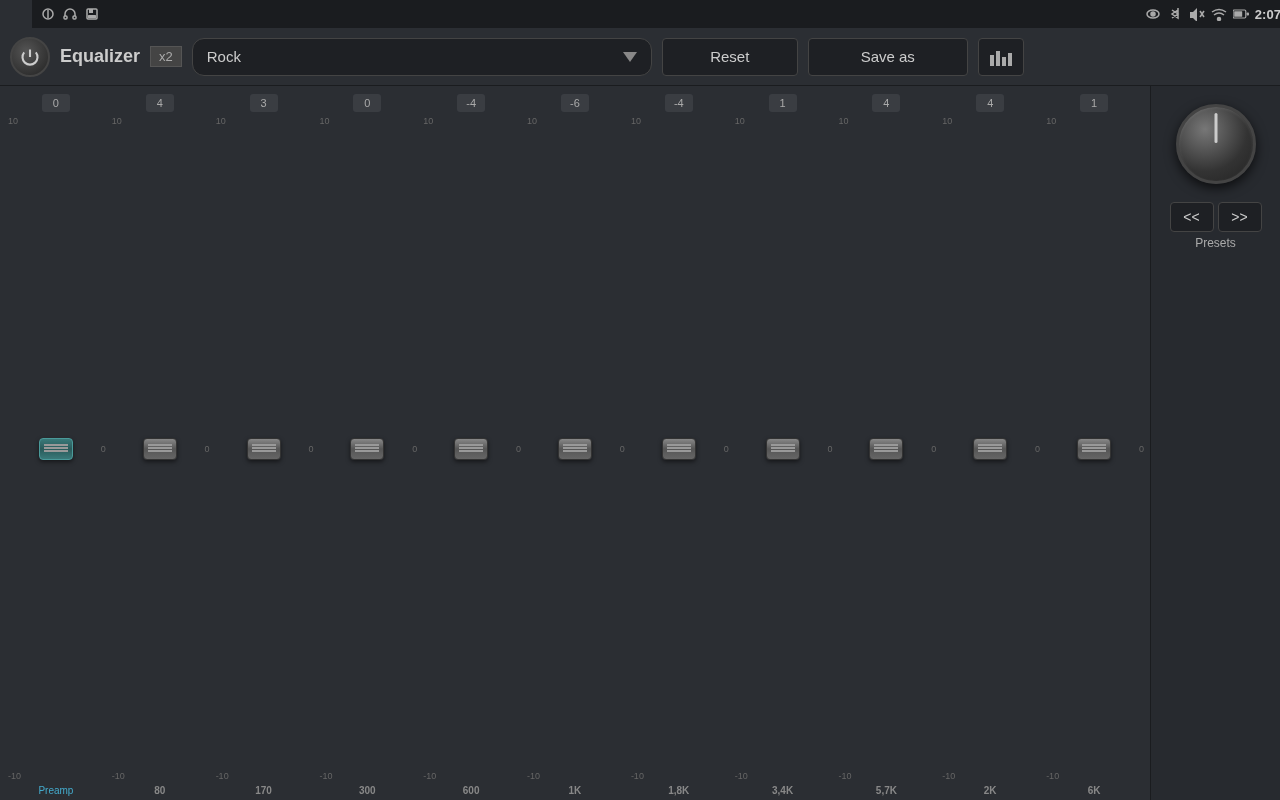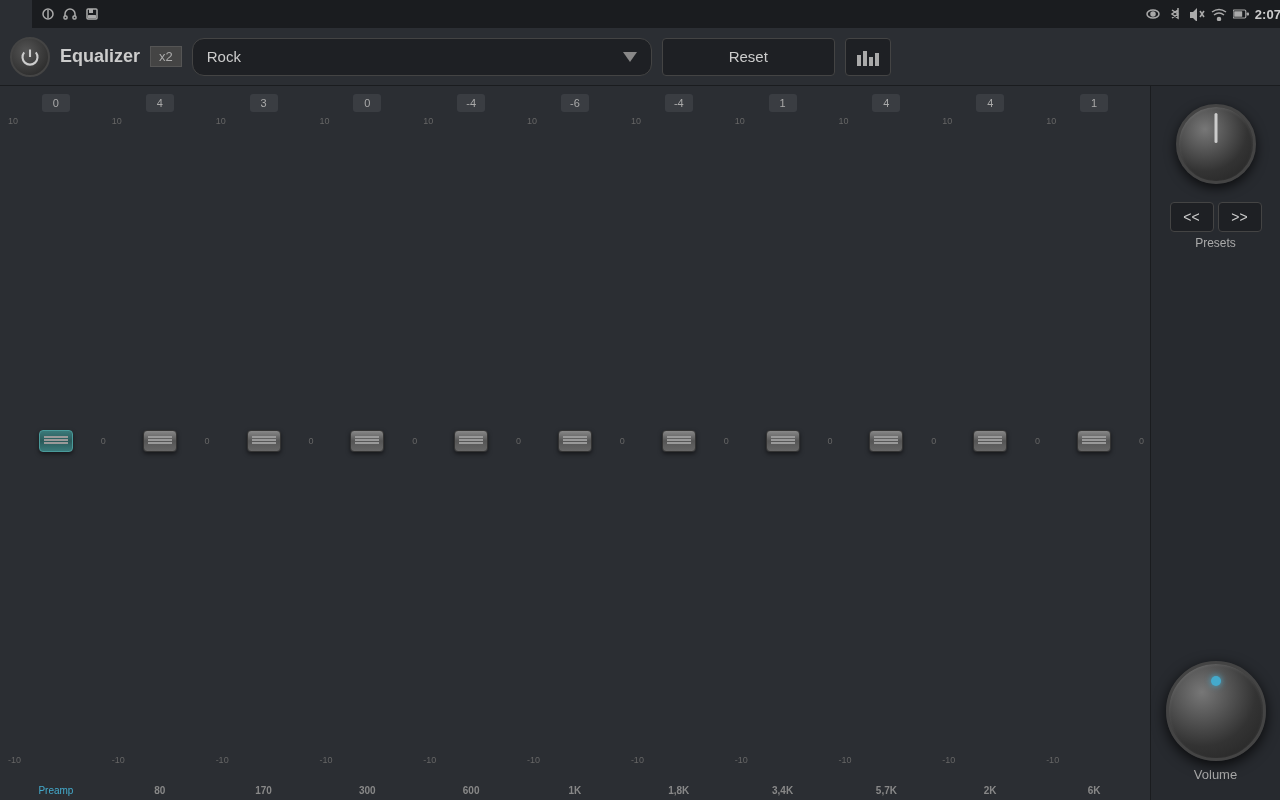--- a/index.html
+++ b/index.html
@@ -105,21 +105,21 @@
       border-radius: 4px;
       color: #ccc;
       padding: 0 20px;
       height: 38px;
       font-size: 15px;
       cursor: pointer;
       display: flex;
       align-items: center;
       justify-content: center;
     }
-    .reset-btn { width: 173px; }
+    .reset-btn { width: 136px; }
     .save-as-btn { width: 160px; }
     .graph-btn {
       width: 46px;
       height: 38px;
       background: #1e2024;
       border: 1px solid #444;
       border-radius: 4px;
       display: flex;
       align-items: center;
       justify-content: center;
@@ -196,21 +196,21 @@
       box-shadow: 0 3px 0 #999, 0 -3px 0 #999;
     }
     
     .slider-thumb.preamp-thumb {
       background: linear-gradient(to bottom, #3a7a7a, #2a5a5a 50%, #3a7a7a);
       border-color: #4a9a9a;
     }
     .slider-freq-label {
       font-size: 10px;
       color: #4ac;
-      margin-top: 20px;
+      margin-top: 4px;
     }
     .slider-freq-label.normal {
       color: #888;
       font-weight: bold;
     }
 
     
     #right-panel {
       width: 130px;
       display: flex;
@@ -380,20 +380,21 @@
   </div>
   <span id="app-title">Equalizer</span>
   <span class="x2-badge">x2</span>
 
   <div class="preset-dropdown">
     <span>Rock</span>
     <div class="dropdown-arrow"></div>
   </div>
 
   <button class="reset-btn">Reset</button>
+  <button class="save-as-btn">Save as</button>
 
   <div class="graph-btn">
     <svg width="24" height="20" viewBox="0 0 24 20" fill="none">
       <rect x="1" y="8" width="4" height="11" fill="#aaa"></rect>
       <rect x="7" y="4" width="4" height="15" fill="#aaa"></rect>
       <rect x="13" y="10" width="4" height="9" fill="#aaa"></rect>
       <rect x="19" y="6" width="4" height="13" fill="#aaa"></rect>
     </svg>
   </div>
 </div>
@@ -547,20 +548,14 @@
     </div>
 
     <div class="preset-nav">
       <div class="preset-nav-btn">&lt;&lt;</div>
       <div class="preset-nav-btn">&gt;&gt;</div>
     </div>
     <span class="presets-label">Presets</span>
 
     <div style="flex:1;"></div>
 
-    <div class="knob-container">
-      <div class="volume-knob">
-        <div class="volume-dot"></div>
-      </div>
-      <span class="volume-label">Volume</span>
-    </div>
   </div>
 </div>
 
 </body></html>

